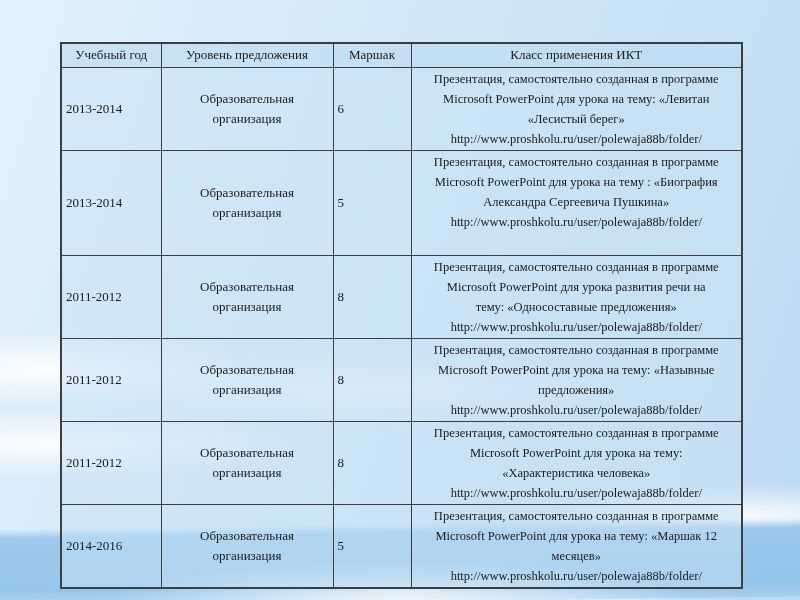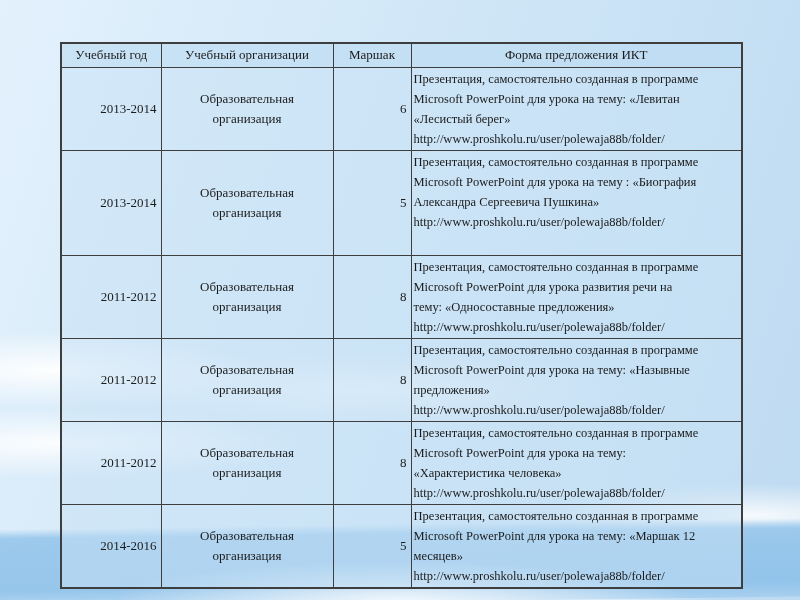--- a/index.html
+++ b/index.html
@@ -39,24 +39,24 @@
   }
   .ikt th,.ikt td{
     border:1.5px solid #3e3e3e;
     background:rgba(199,226,246,0.50);
     font-weight:normal;
   }
   .ikt th{
     background:rgba(186,218,242,0.60);
     font-size:13px;text-align:center;vertical-align:middle;padding:0 2px;
   }
-  td.year,td.klass{font-size:13px;text-align:right;vertical-align:middle;padding:0 4px;}
+  td.year,td.klass{font-size:13px;text-align:left;vertical-align:middle;padding:0 4px;}
   td.org{font-size:13px;text-align:center;vertical-align:middle;line-height:20px;
          white-space:pre-line;padding:0 6px;font-family:Liberation Serif, serif;}
-  td.desc{vertical-align:top;text-align:left;padding:1px 2px;}
+  td.desc{vertical-align:top;text-align:center;padding:1px 2px;}
   .desc-text,.url{font-size:12.5px;line-height:20px;}
   .desc-text{white-space:pre-line;}
 </style>
 </head>
 <body>
 
 <div class="slide">
   <div class="bg"></div>
   <div class="band-dark"></div>
   <div class="bottom-glow"></div>
@@ -64,23 +64,23 @@
   <table class="ikt">
     <colgroup>
       <col style="width:100px">
         <col style="width:172px">
         <col style="width:78px">
         <col style="width:331px">
     </colgroup>
     <thead>
       <tr style="height:24px">
         <th>Учебный год</th>
-        <th>Учебный организации</th>
+        <th>Уровень предложения</th>
         <th>Маршак</th>
-        <th>Форма предложения ИКТ</th>
+        <th>Класс применения ИКТ</th>
       </tr>
     </thead>
     <tbody>
       <tr style="height:81px">
         <td class="year">2013-2014</td>
         <td class="org">Образовательная
 организация</td>
         <td class="klass">6</td>
         <td class="desc">
           <div class="desc-text">Презентация, самостоятельно созданная в программе

